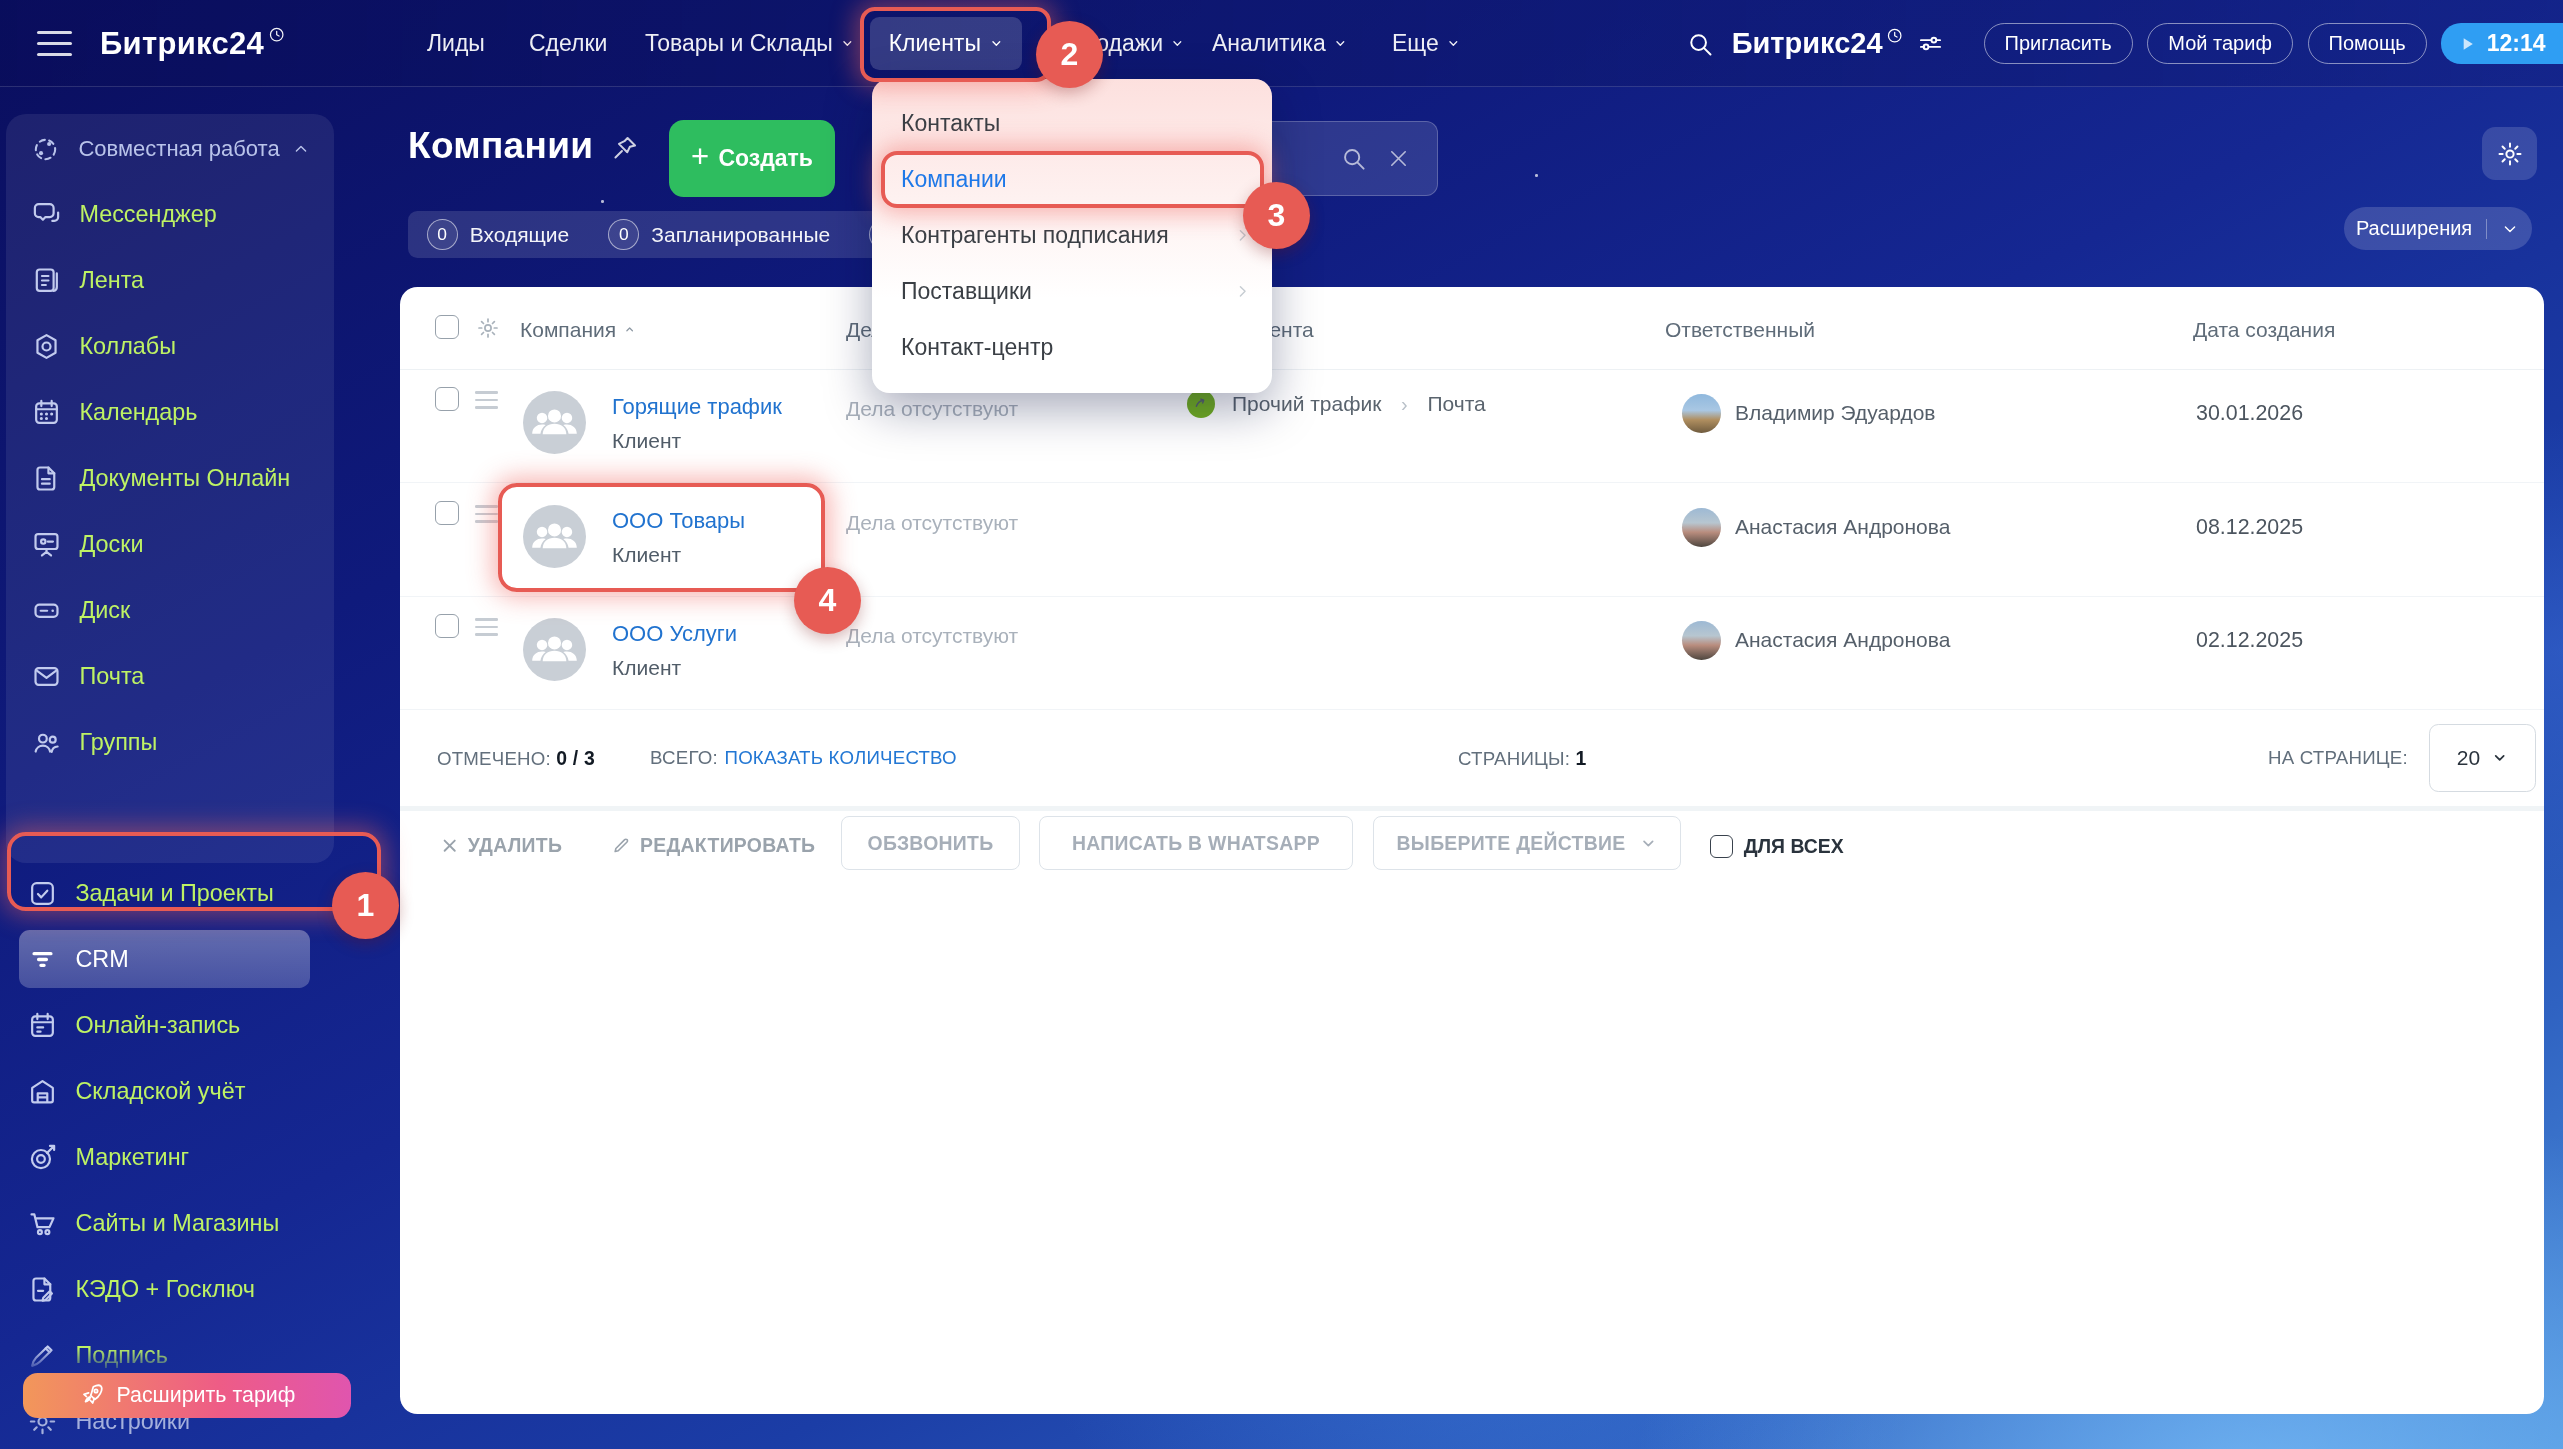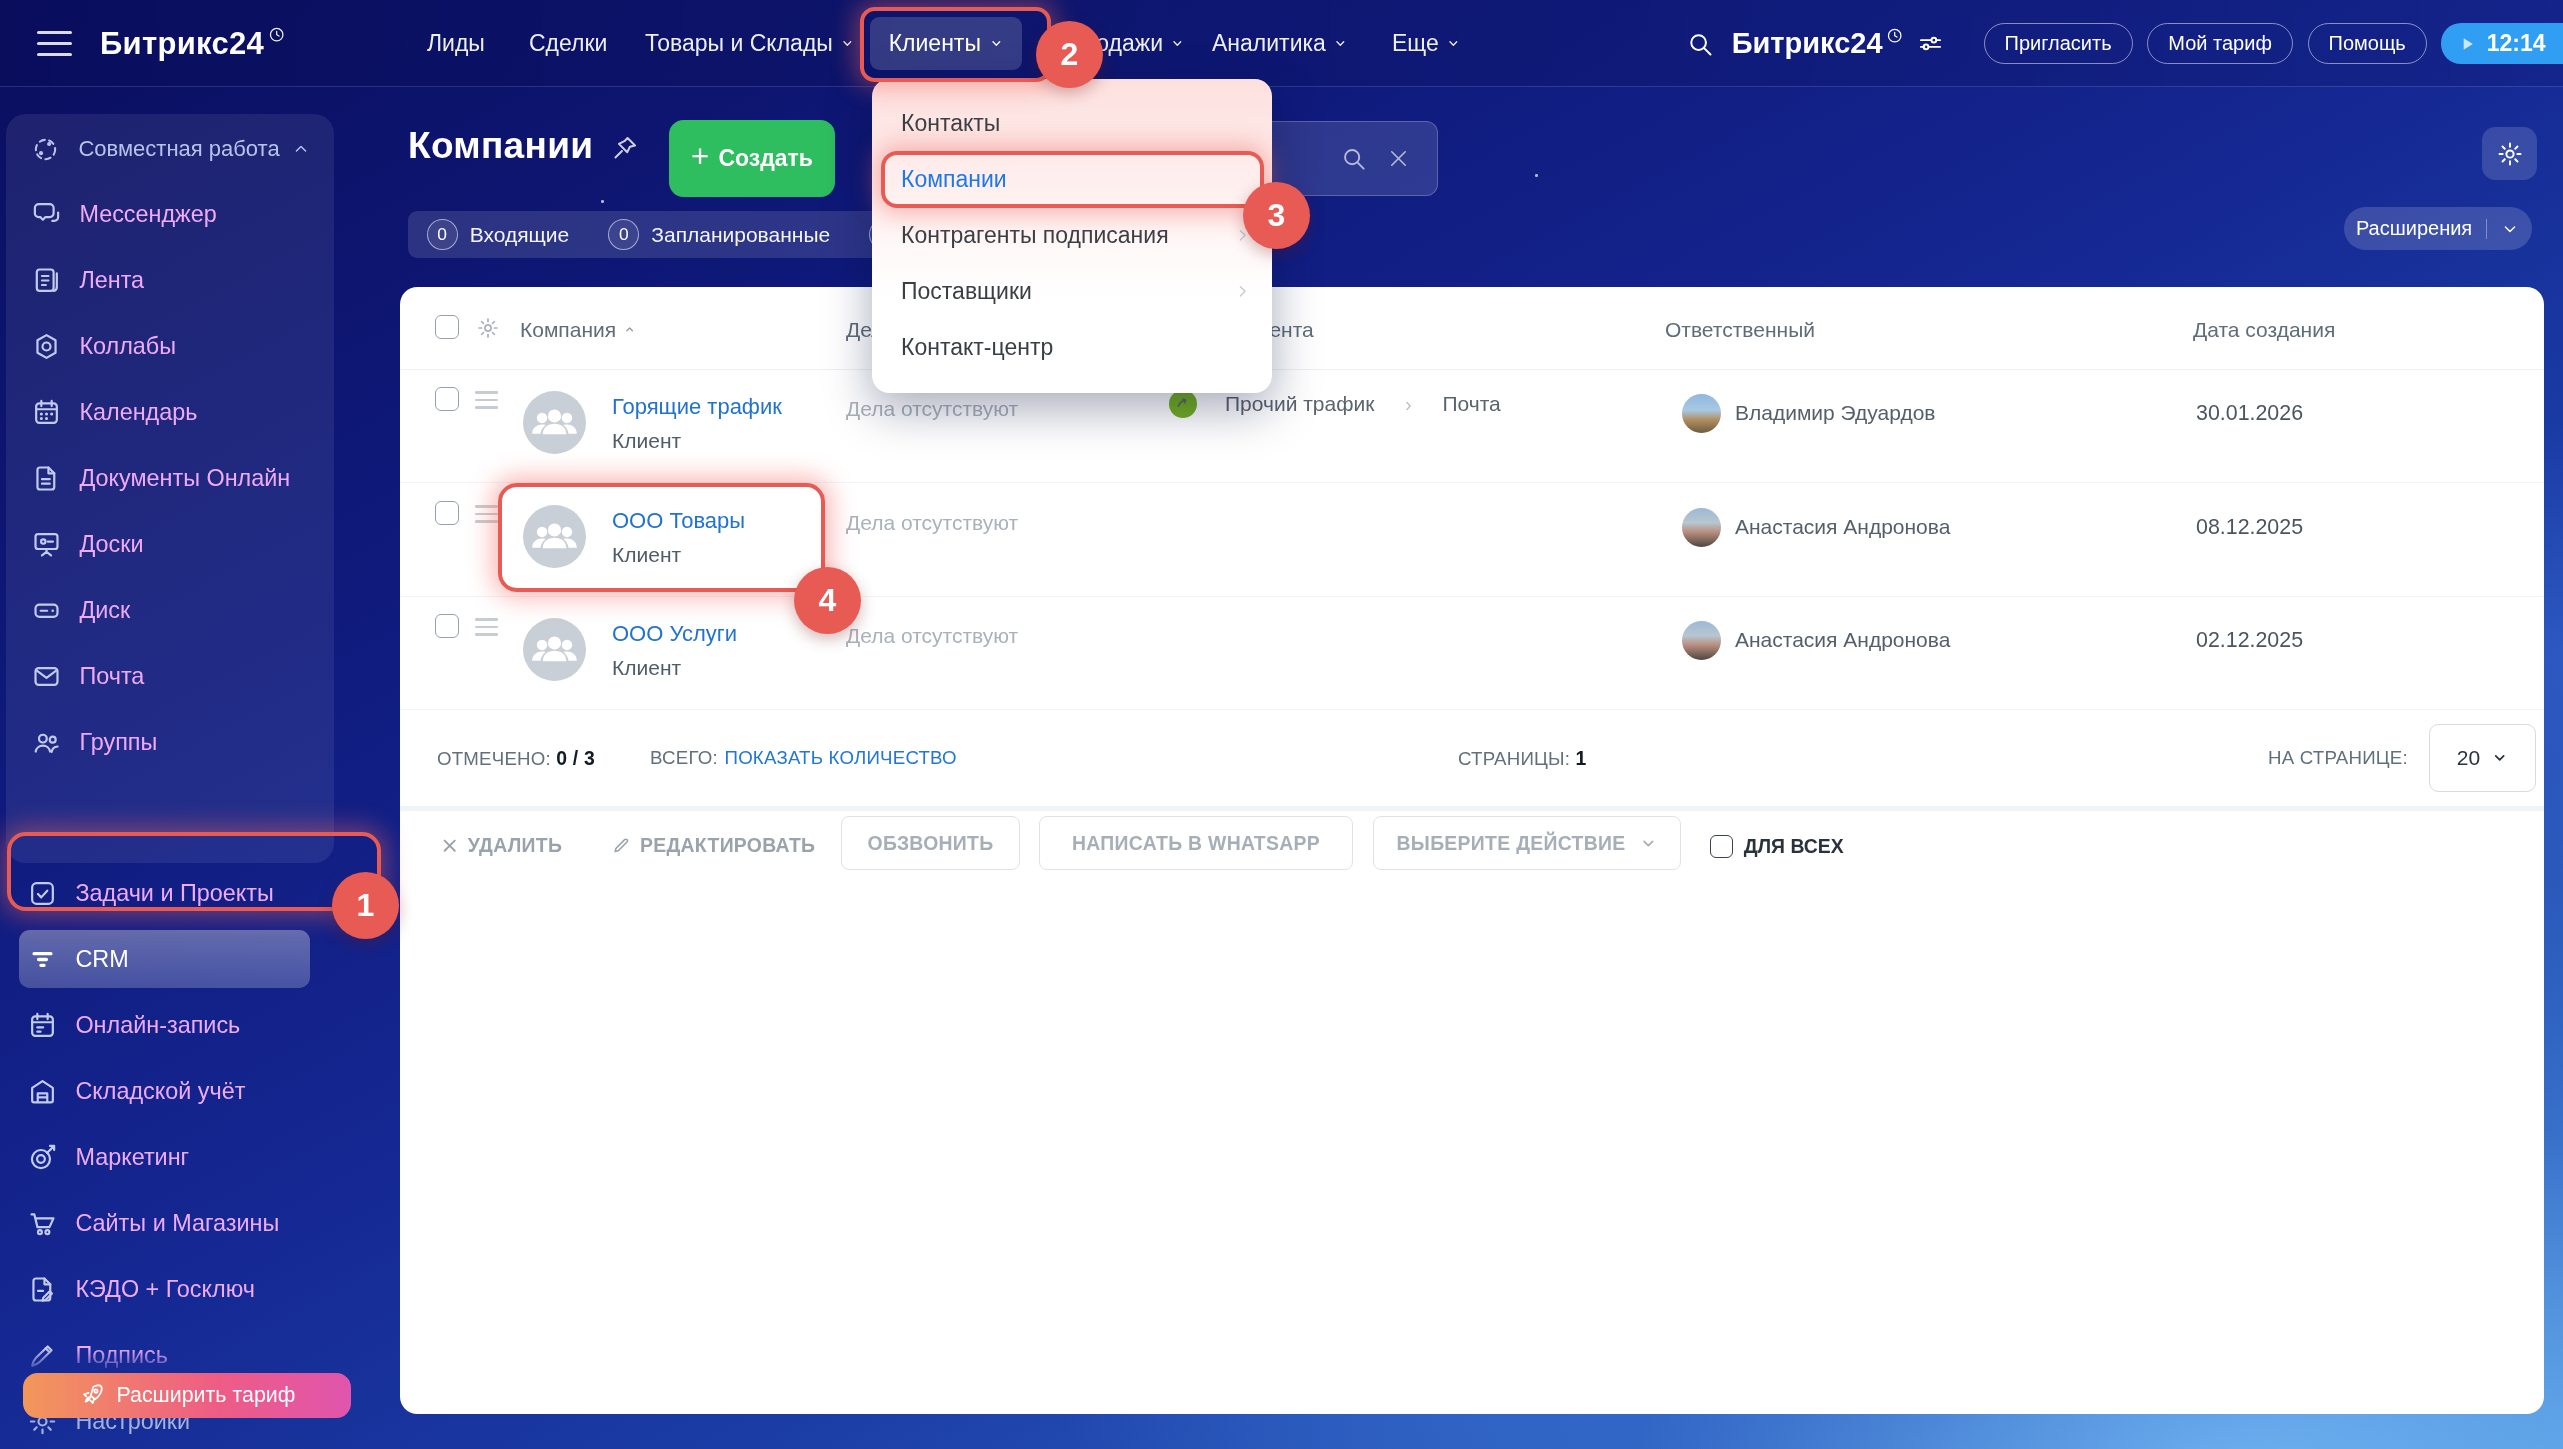--- a/index.html
+++ b/index.html
@@ -42,21 +42,21 @@
   .sidebar { position:absolute; left:0; top:87px; width:400px; height:1363px; z-index:10; }
   .side-panel { position:absolute; left:6px; top:27px; width:328px; height:749px; border-radius:20px; background:rgba(255,255,255,.08); }
   .side-group-header { position:absolute; left:0; top:9.3px; width:328px; height:52px; display:flex; align-items:center; cursor:pointer; }
   .side-group-header .gi { margin-left:24px; width:31px; display:flex; justify-content:center; color:#b9c3ea; }
   .side-group-header .gl { margin-left:17.4px; font-size:22px; color:#b9c3ea; flex:1; }
   .side-group-header .gc { margin-right:23px; color:#b9c3ea; }
   .group-items { position:absolute; left:0; top:67px; width:328px; }
   .side-item { height:66px; display:flex; align-items:center; cursor:pointer; position:relative; }
   .side-item .si { margin-left:26px; width:32px; display:flex; justify-content:center; color:#c2cbee; }
   .side-panel .side-item .si { margin-left:24px; }
-  .side-item .sl { margin-left:17.4px; font-size:23.4px; color:#f0abfc; white-space:nowrap; }
+  .side-item .sl { margin-left:17.4px; font-size:23.4px; color:#bef264; white-space:nowrap; }
   .side-rest { position:absolute; left:0; top:773px; width:374px; }
   .side-item.active .crm-chip-bg { position:absolute; left:19.4px; top:4px; width:291px; height:58px;
     background:linear-gradient(180deg, rgba(255,255,255,.34), rgba(255,255,255,.22)); border-radius:10.7px; }
   .side-item.active .si, .side-item.active .sl { position:relative; color:#fff; }
   .side-item.active .sl { font-weight:400; }
   .side-item.faded { -webkit-mask-image:linear-gradient(180deg,#000 40%,transparent 80%); mask-image:linear-gradient(180deg,#000 40%,transparent 80%); }
   .side-item.muted .si, .side-item.muted .sl { color:rgba(200,209,238,.8); }
   .upgrade-btn { position:absolute; left:23.4px; top:1286px; width:328px; height:45px; border-radius:14.7px;
     background:linear-gradient(90deg,#f2975a 0%,#ee5c86 60%,#e055ae 100%);
     display:flex; align-items:center; justify-content:center; gap:12px; font-size:21.4px; color:#fff; cursor:pointer; }
@@ -93,21 +93,21 @@
   .thead .cbx { position:absolute; left:35px; top:28px; }
   .thead .tgear { position:absolute; left:76px; top:29px; color:#a9b2bb; cursor:pointer; }
   .trow { position:absolute; left:0; width:100%; height:113px; border-bottom:1.3px solid #f1f4f7; }
   .trow .cbx { position:absolute; left:35px; top:17.4px; }
   .handle { position:absolute; left:75px; top:21.4px; display:flex; flex-direction:column; gap:4.7px; cursor:grab; }
   .handle i { width:23px; height:2.7px; border-radius:1.3px; background:#c6ccd3; }
   .avatar-co { position:absolute; left:123px; top:21.4px; width:63px; height:63px; }
   .co-link { position:absolute; left:212px; top:24px; font-size:22px; color:#2173cf; cursor:pointer; white-space:nowrap; }
   .co-type { position:absolute; left:212px; top:59px; font-size:21px; color:#505c68; }
   .acts { position:absolute; left:446px; top:27px; font-size:21px; color:#a9b1bb; white-space:nowrap; }
-  .journey { position:absolute; left:769px; top:20px; display:flex; align-items:center; gap:28px; font-size:21px; color:#5a646e; white-space:nowrap; }
+  .journey { position:absolute; left:787px; top:20px; display:flex; align-items:center; gap:17px; font-size:21px; color:#5a646e; white-space:nowrap; }
   .j-ic { width:28px; height:28px; border-radius:14px; background:#74b021; display:flex; align-items:center; justify-content:center; }
   .j-sep { color:#b9c1c9; font-size:20px; margin:0 2.7px; }
   .avatar-p { position:absolute; left:1282px; top:24px; width:39px; height:39px; border-radius:19.4px; }
   .av-1 { background:linear-gradient(180deg,#8fb8dd 0%,#a9c7e3 42%,#b08f60 66%,#6f5b3e 100%); }
   .av-2 { background:linear-gradient(180deg,#9db9d4 0%,#b7c6d0 38%,#b98d7e 62%,#4e463f 100%); }
   .resp-name { position:absolute; left:1335px; top:31px; font-size:21px; color:#555f6a; white-space:nowrap; }
   .created { position:absolute; left:1796px; top:31px; font-size:21.4px; color:#4c555f; }
 
   .meta-row { position:absolute; left:0; top:451px; width:100%; height:41px; }
   .meta { position:absolute; top:9.3px; font-size:18.7px; color:#626f7c; letter-spacing:0.2px; white-space:nowrap; }

